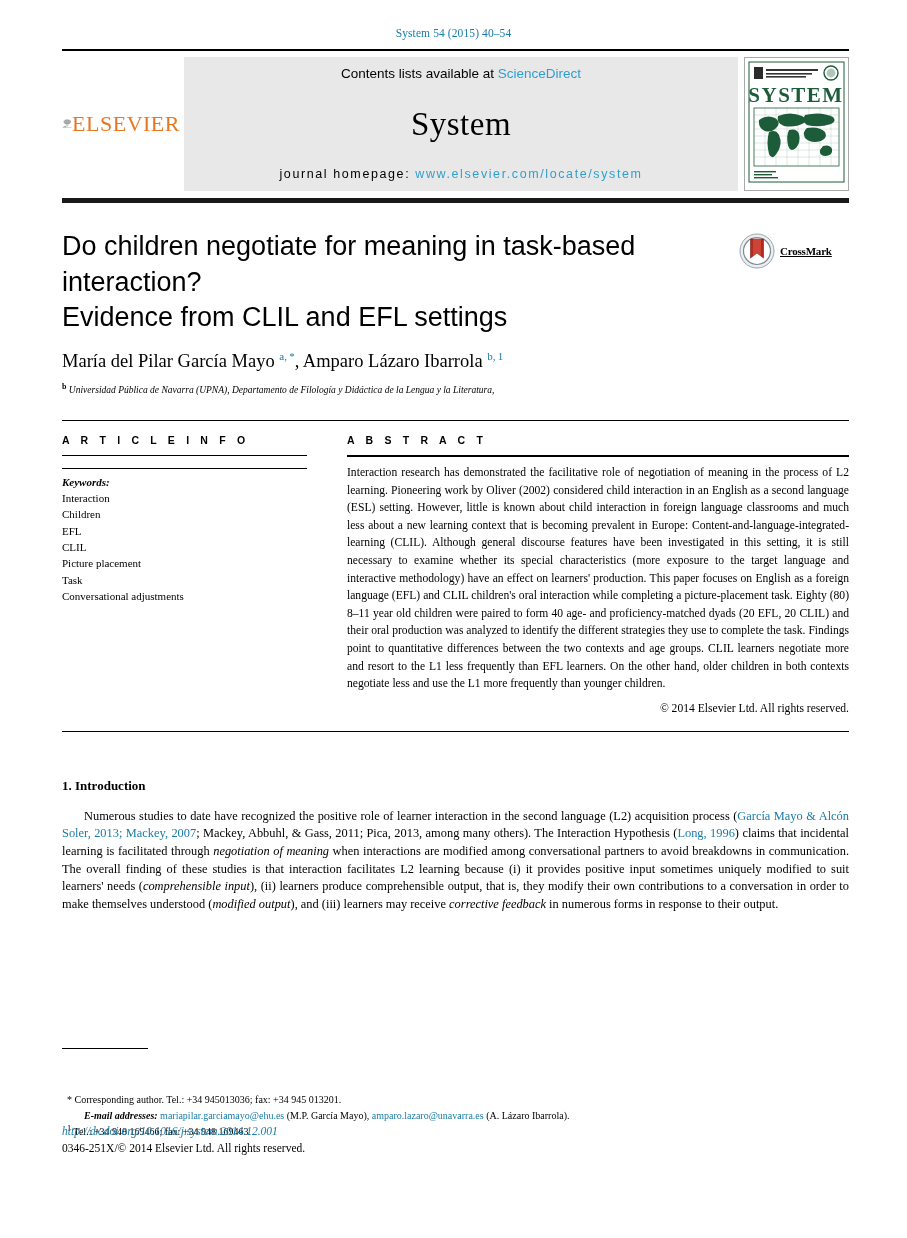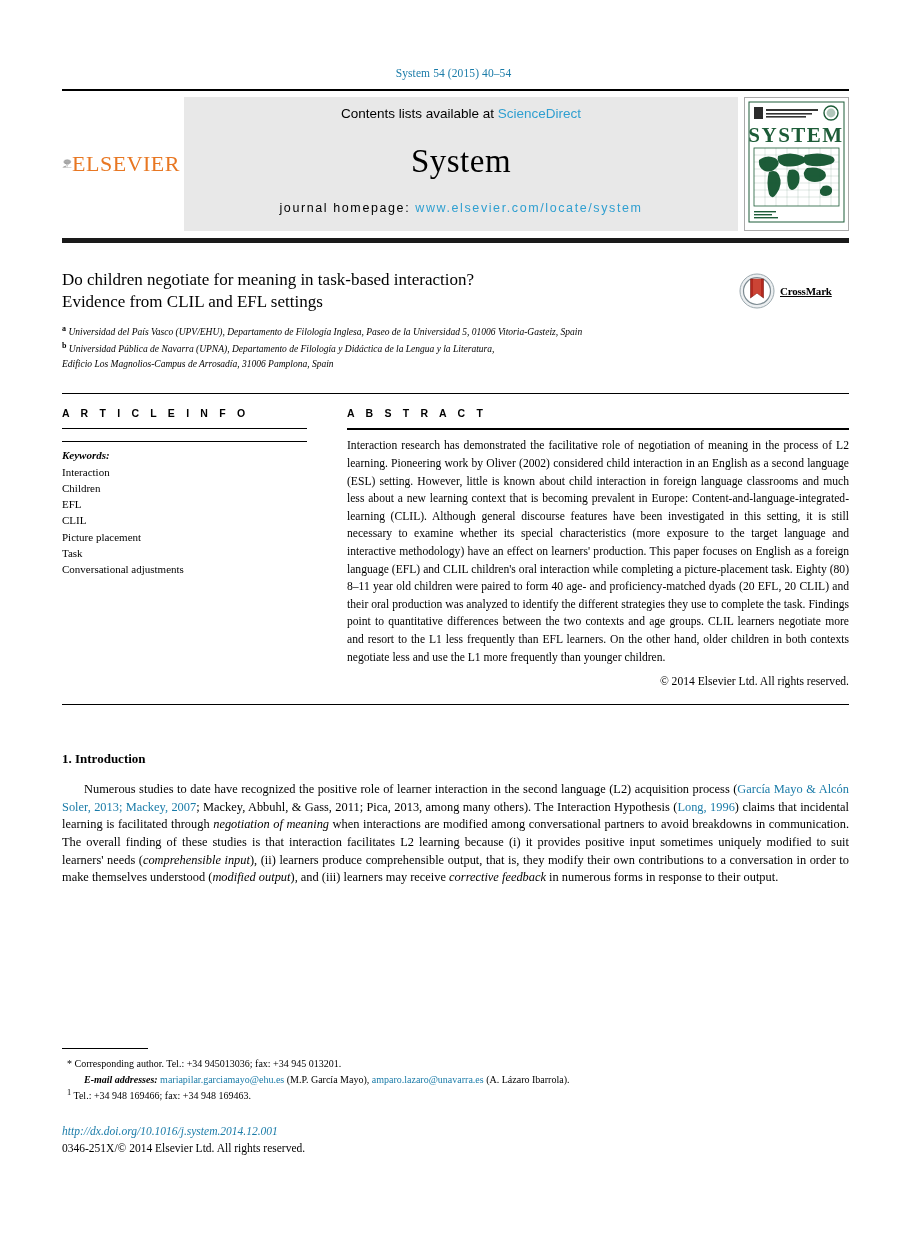--- a/index.html
+++ b/index.html
@@ -14,21 +14,21 @@
     overflow: hidden;
   }
 
   .page { position: relative; width: 907px; height: 1238px; padding: 0; }
 
   
   .runhead {
     text-align: center;
     font-size: 11.5px;
     color: #1a7ba8;
-    padding-top: 67px;
+    padding-top: 27px;
     letter-spacing: 0.1px;
     font-family: "Liberation Serif", serif;
   }
 
   
   .masthead-wrap {
     margin: 10px 58px 0 62px;
     border-top: 2.5px solid #000;
     padding-top: 6px;
     display: flex;
@@ -50,21 +50,21 @@
     color: #E87722;
     font-size: 22px;
     letter-spacing: 0.5px;
     line-height: 1;
     margin-top: 2px;
   }
   .center-box {
     flex: 1 1 auto;
     background: #e8e8e8;
     text-align: center;
-    padding: 9px 10px 16px 10px;
+    padding: 9px 10px 10px 10px;
     display:flex;
     flex-direction: column;
     justify-content: space-between;
     margin-left: 4px;
   }
   .contents-line {
     font-family: "Liberation Sans", sans-serif;
     font-size: 13.5px;
     color: #000;
   }
@@ -104,23 +104,23 @@
   }
 
   
   .title-block {
     margin: 26px 58px 0 62px;
     display:flex;
     align-items: flex-start;
   }
   .title-text {
     flex: 1 1 auto;
-    font-size: 17px;
+    font-size: 27px;
     line-height: 1.32;
-    font-family: Liberation Serif, serif;
+    font-family: Liberation Sans, sans-serif;
   }
   .crossmark {
     flex: 0 0 110px;
     display:flex;
     align-items:center;
     gap:5px;
     padding-top: 4px;
     text-decoration: underline;
   }
   .cm-label {
@@ -210,21 +210,21 @@
     position: absolute;
     left: 62px;
     top: 1048px;
     width: 86px;
     border-top: 1px solid #000;
   }
   .footnotes {
     position: absolute;
     left: 62px;
     right: 58px;
-    top: 1056px;
+    top: 1092px;
     font-size: 10px;
     line-height: 1.55;
   }
   .footnotes .fline { padding-left: 14px; text-indent: -9px; }
   .footnotes .fline2 { padding-left: 22px; }
   .footnotes .it { font-style: italic; font-weight:bold; }
   .doi-block {
     position: absolute;
     left: 62px;
     top: 1123px;
@@ -325,25 +325,24 @@
         <circle cx="18" cy="18" r="17" fill="#eceff1" stroke="#9aa7ad" stroke-width="1"></circle>
         <circle cx="18" cy="18" r="13.5" fill="#ffffff" stroke="#7d8b92" stroke-width="1.2"></circle>
         <path d="M11.5 6 L24.5 6 L24.5 25 L18 20 L11.5 25 Z" fill="#b3291f"></path>
         <path d="M11.5 6 L24.5 6 L24.5 25 L18 20 L11.5 25 Z" fill="none" stroke="#7a1a12" stroke-width="0.6"></path>
         <path d="M14 6 L14 23 L18 20 L22 23 L22 6 Z" fill="#d6503f" opacity="0.7"></path>
       </svg>
       <span class="cm-label">CrossMark</span>
     </div>
   </div>
 
+  <div class="authors">María del Pilar García Mayo <sup>a, *</sup>, Amparo Lázaro Ibarrola <sup>b, 1</sup></div>
 
   <div class="affils">
-    <div><sup>a</sup> <span>Universidad del País Vasco (UPV/EHU), Departamento de Filología Inglesa, Paseo de la Universidad 5, 01006 Vitoria-Gasteiz, Spain</span></div>
     <div><sup>b</sup> <span>Universidad Pública de Navarra (UPNA), Departamento de Filología y Didáctica de la Lengua y la Literatura,</span></div>
-    <div>Edificio Los Magnolios-Campus de Arrosadía, 31006 Pamplona, Spain</div>
   </div>
 
   <div class="info-rule-top"></div>
   <div class="info-wrap">
 
     <div class="col-info">
       <div class="sec-head">A R T I C L E   I N F O</div>
       <div class="thin-rule"></div>
       <div class="kw-rule"></div>
       <div class="kw">

